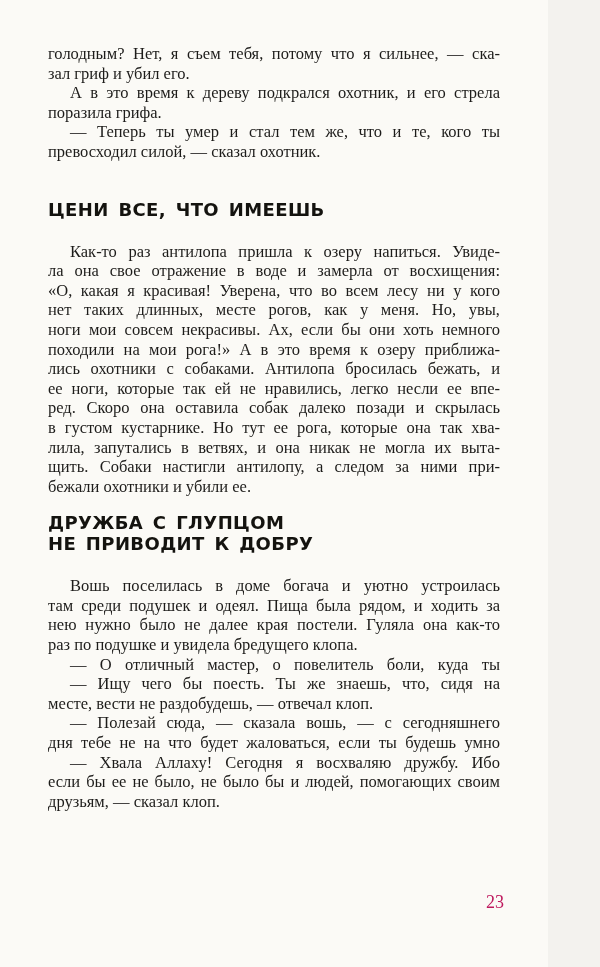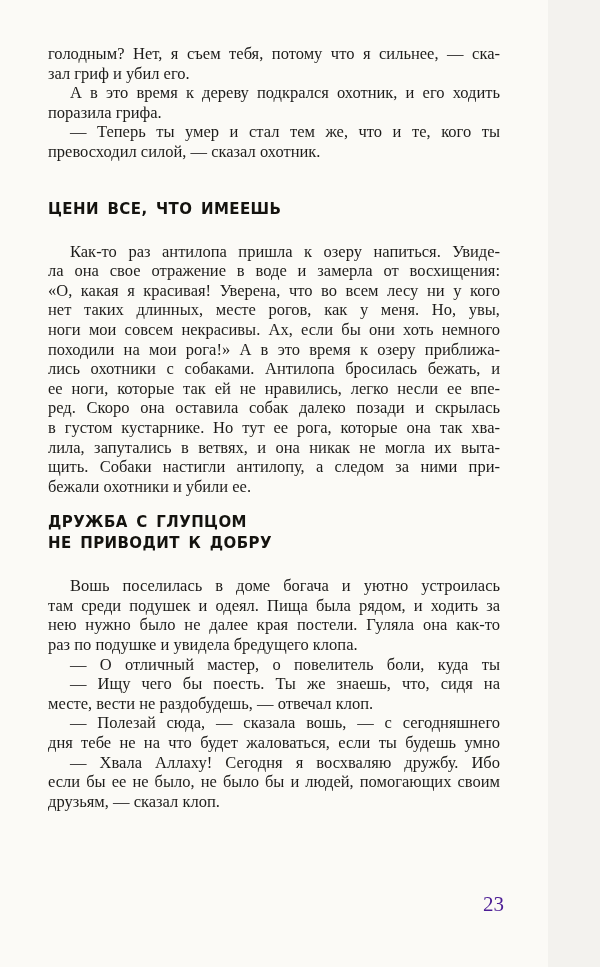--- a/index.html
+++ b/index.html
@@ -33,51 +33,51 @@
   .line { white-space: normal; }
   .line.last {
     text-align: left;
     text-align-last: left;
   }
   .line.indent { text-indent: 22px; }
   .heading {
     margin: 0;
     font-family: "DejaVu Sans", sans-serif;
     font-weight: bold;
-    font-size: 15px;
+    font-size: 18px;
     line-height: 21px;
     letter-spacing: 0.4px;
     word-spacing: 3px;
     color: #14130f;
   }
   .section-tseni { margin-top: 37px; }
   .section-druzhba { margin-top: 16px; }
   .section-tseni .para-block { margin-top: 22px; }
   .section-druzhba .para-block { margin-top: 22px; }
   .page-number {
     position: absolute;
     top: 892px;
     right: 44px;
-    font-size: 21px;
+    font-size: 18px;
     font-family: "Liberation Serif", serif;
-    color: #4c1d95;
+    color: #be185d;
   }
 </style>
 </head>
 <body>
 
 <div class="page">
 
   <section class="section-fable-ending">
       <div class="para">
         <div class="line">голодным? Нет, я съем тебя, потому что я сильнее, — ска-</div>
         <div class="line last">зал гриф и убил его.</div>
       </div>
       <div class="para">
-        <div class="line indent">А в это время к дереву подкрался охотник, и его ходить</div>
+        <div class="line indent">А в это время к дереву подкрался охотник, и его стрела</div>
         <div class="line last">поразила грифа.</div>
       </div>
       <div class="para">
         <div class="line indent">— Теперь ты умер и стал тем же, что и те, кого ты</div>
         <div class="line last">превосходил силой, — сказал охотник.</div>
       </div>
     </section>
 
   <section class="section-tseni">
     <h2 class="heading">

